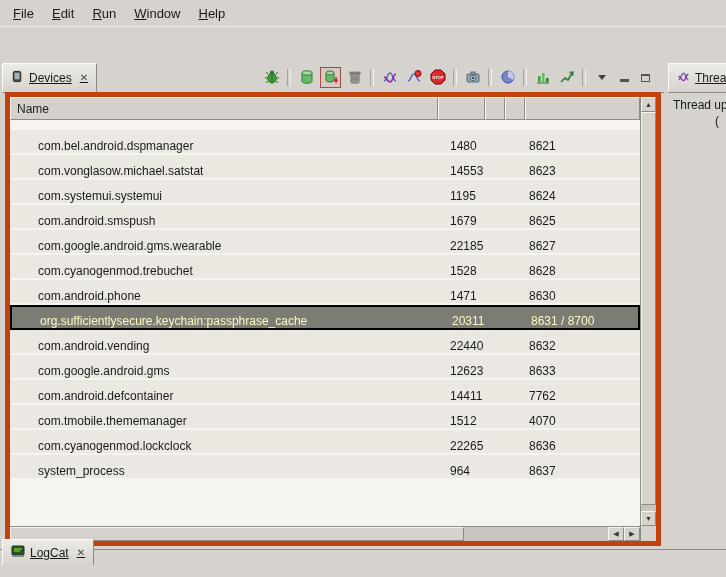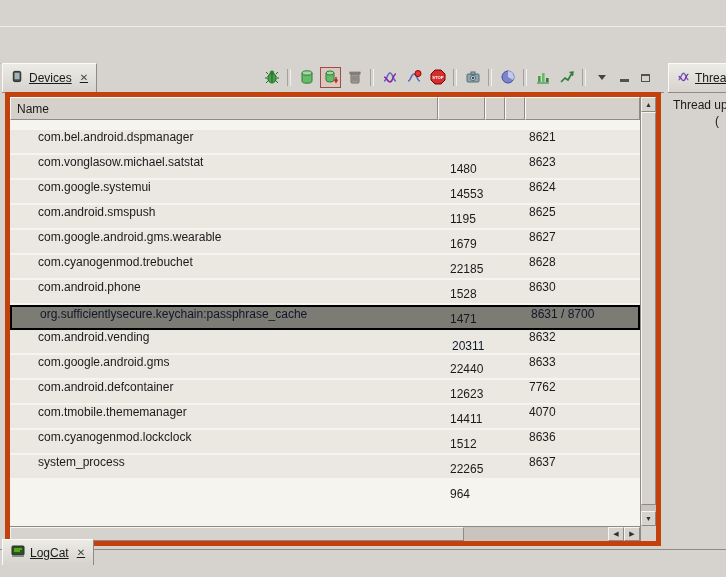--- a/index.html
+++ b/index.html
@@ -46,22 +46,22 @@
               display:grid;grid-template-columns:1fr 16px;grid-template-rows:23px 1fr 15px;
               background:#f6f4ef;}
   .theader{grid-column:1;grid-row:1;display:flex;}
   .hcell{background:#d5d1ca;border-top:1px solid #fbfaf8;border-left:1px solid #fbfaf8;
          border-right:1px solid #8f8b84;border-bottom:1px solid #8f8b84;box-sizing:border-box;
          font-size:12px;display:flex;align-items:center;padding-left:6px;overflow:hidden;}
   .w-name{width:428px;}.w-pid{width:47px;}.w-s1{width:20px;}.w-s2{width:20px;}.w-port{flex:1;}
 
   .tbody{grid-column:1;grid-row:2;overflow:hidden;padding-top:10px;background:#f6f4ef;}
   .trow{display:flex;height:25px;box-sizing:border-box;background:#ebe8e1;
-        border-bottom:2px solid #f6f4ef;align-items:flex-start;font-size:12px;}
-  .trow.selected{background:#7c7b74;color:#0f172a;border:2px solid #000;}
+        border-bottom:2px solid #f6f4ef;align-items:flex-end;font-size:12px;}
+  .trow.selected{background:#7c7b74;color:#fef9c3;border:2px solid #000;}
   .cell{white-space:nowrap;overflow:hidden;box-sizing:border-box;}
   .cname{width:428px;padding-left:28px;}
   .cpid{width:47px;padding-left:12px;margin-top:32px;}
   .cs1{width:20px;}.cs2{width:20px;}
   .cport{flex:1;padding-left:4px;}
 
   
   .vscroll{grid-column:2;grid-row:1/3;background:#c9c5be;display:flex;flex-direction:column;
            border-left:1px solid #8f8b84;box-sizing:border-box;}
   .sbtn{background:#d6d3ce;border:1px solid;border-color:#f5f4f0 #8f8b84 #8f8b84 #f5f4f0;
@@ -83,20 +83,27 @@
   
   .bottombar{position:absolute;top:549px;left:0;right:0;height:16px;background:#d6d3ce;
              border-top:1px solid #8f8b84;display:flex;align-items:flex-end;padding-left:2px;box-sizing:border-box;}
   .bottombar .tab{height:26px;border-bottom:none;}
 </style>
 </head>
 <body>
 
 <div class="app">
 
+  <div class="menubar">
+    <span class="menu-item">File</span>
+    <span class="menu-item">Edit</span>
+    <span class="menu-item">Run</span>
+    <span class="menu-item">Window</span>
+    <span class="menu-item">Help</span>
+  </div>
 
   <div class="toolstrip"></div>
 
   <div class="devices-panel">
     <div class="tabbar">
       <div class="tab">
         <span>
           <svg width="13" height="13" viewBox="0 0 14 14">
               <rect x="2.5" y="1.5" width="8" height="11" rx="1.5" fill="#4a4a48" stroke="#222"></rect>
               <rect x="3.8" y="3" width="5.4" height="7" fill="#9fb6b6"></rect>
@@ -221,21 +228,21 @@
 
   <div class="trow">
     <div class="cell cname">com.vonglasow.michael.satstat</div>
     <div class="cell cpid">14553</div>
     <div class="cell cs1"></div>
     <div class="cell cs2"></div>
     <div class="cell cport">8623</div>
   </div>
 
   <div class="trow">
-    <div class="cell cname">com.google.systemui</div>
+    <div class="cell cname">com.systemui.systemui</div>
     <div class="cell cpid">1195</div>
     <div class="cell cs1"></div>
     <div class="cell cs2"></div>
     <div class="cell cport">8624</div>
   </div>
 
   <div class="trow">
     <div class="cell cname">com.android.smspush</div>
     <div class="cell cpid">1679</div>
     <div class="cell cs1"></div>

